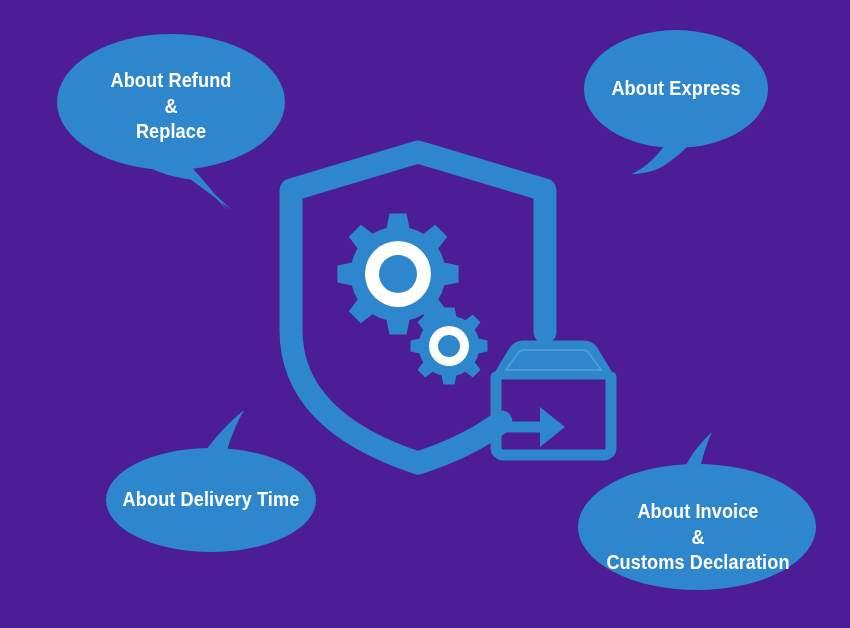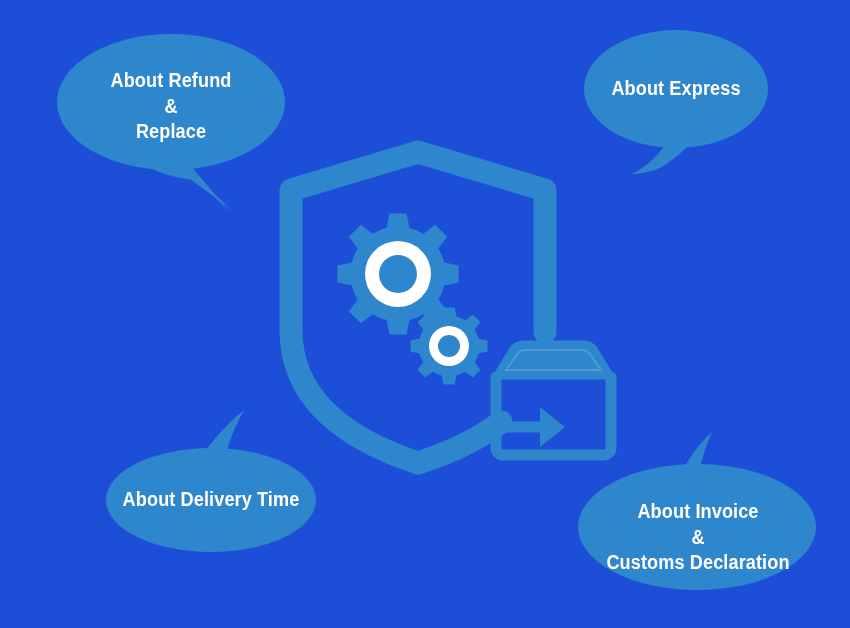--- a/index.html
+++ b/index.html
@@ -8,21 +8,21 @@
     padding: 0;
     background: #ffffff;
   }
   body {
     font-family: "Liberation Sans", "DejaVu Sans", sans-serif;
   }
   #stage {
     position: relative;
     width: 850px;
     height: 628px;
-    background: #1d4ed8;
+    background: #4c1d95;
     overflow: hidden;
   }
   #scene {
     position: absolute;
     inset: 0;
     width: 850px;
     height: 628px;
     display: block;
   }
   .bubble-text {

